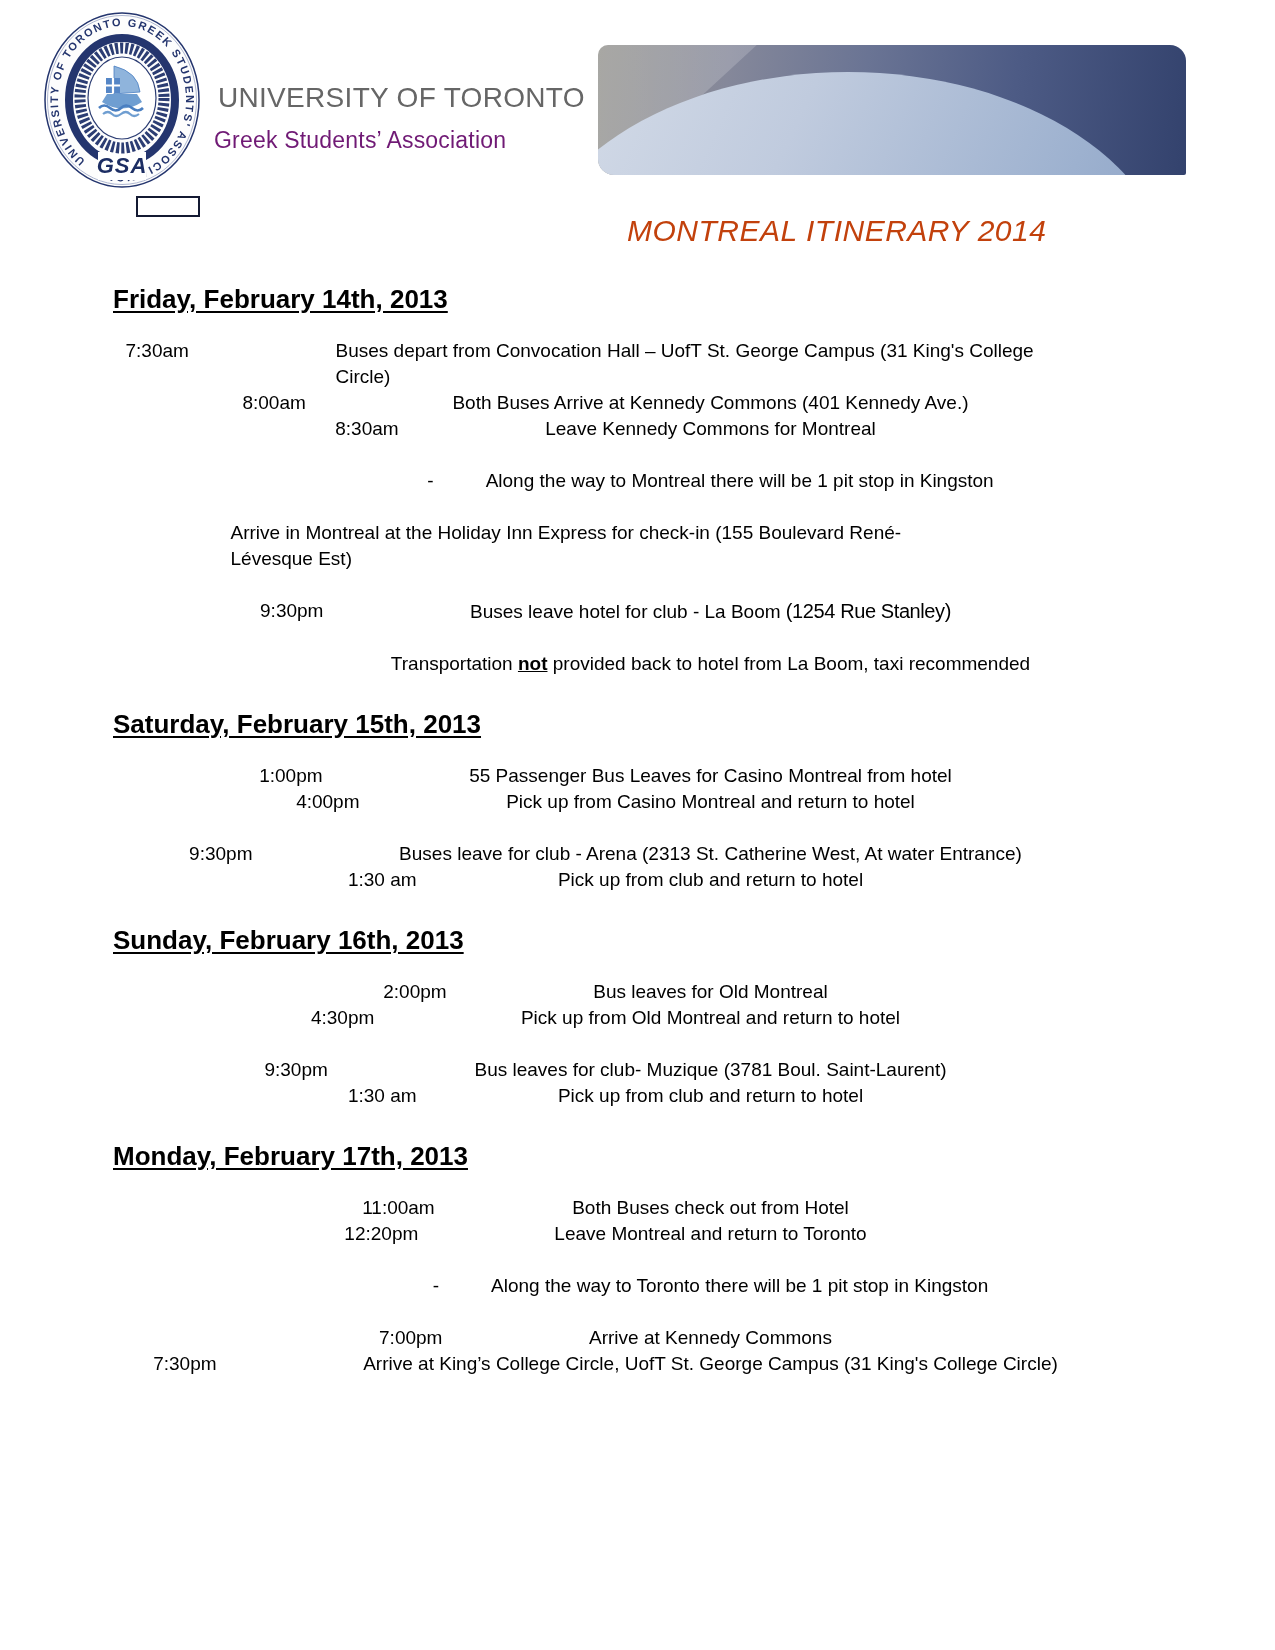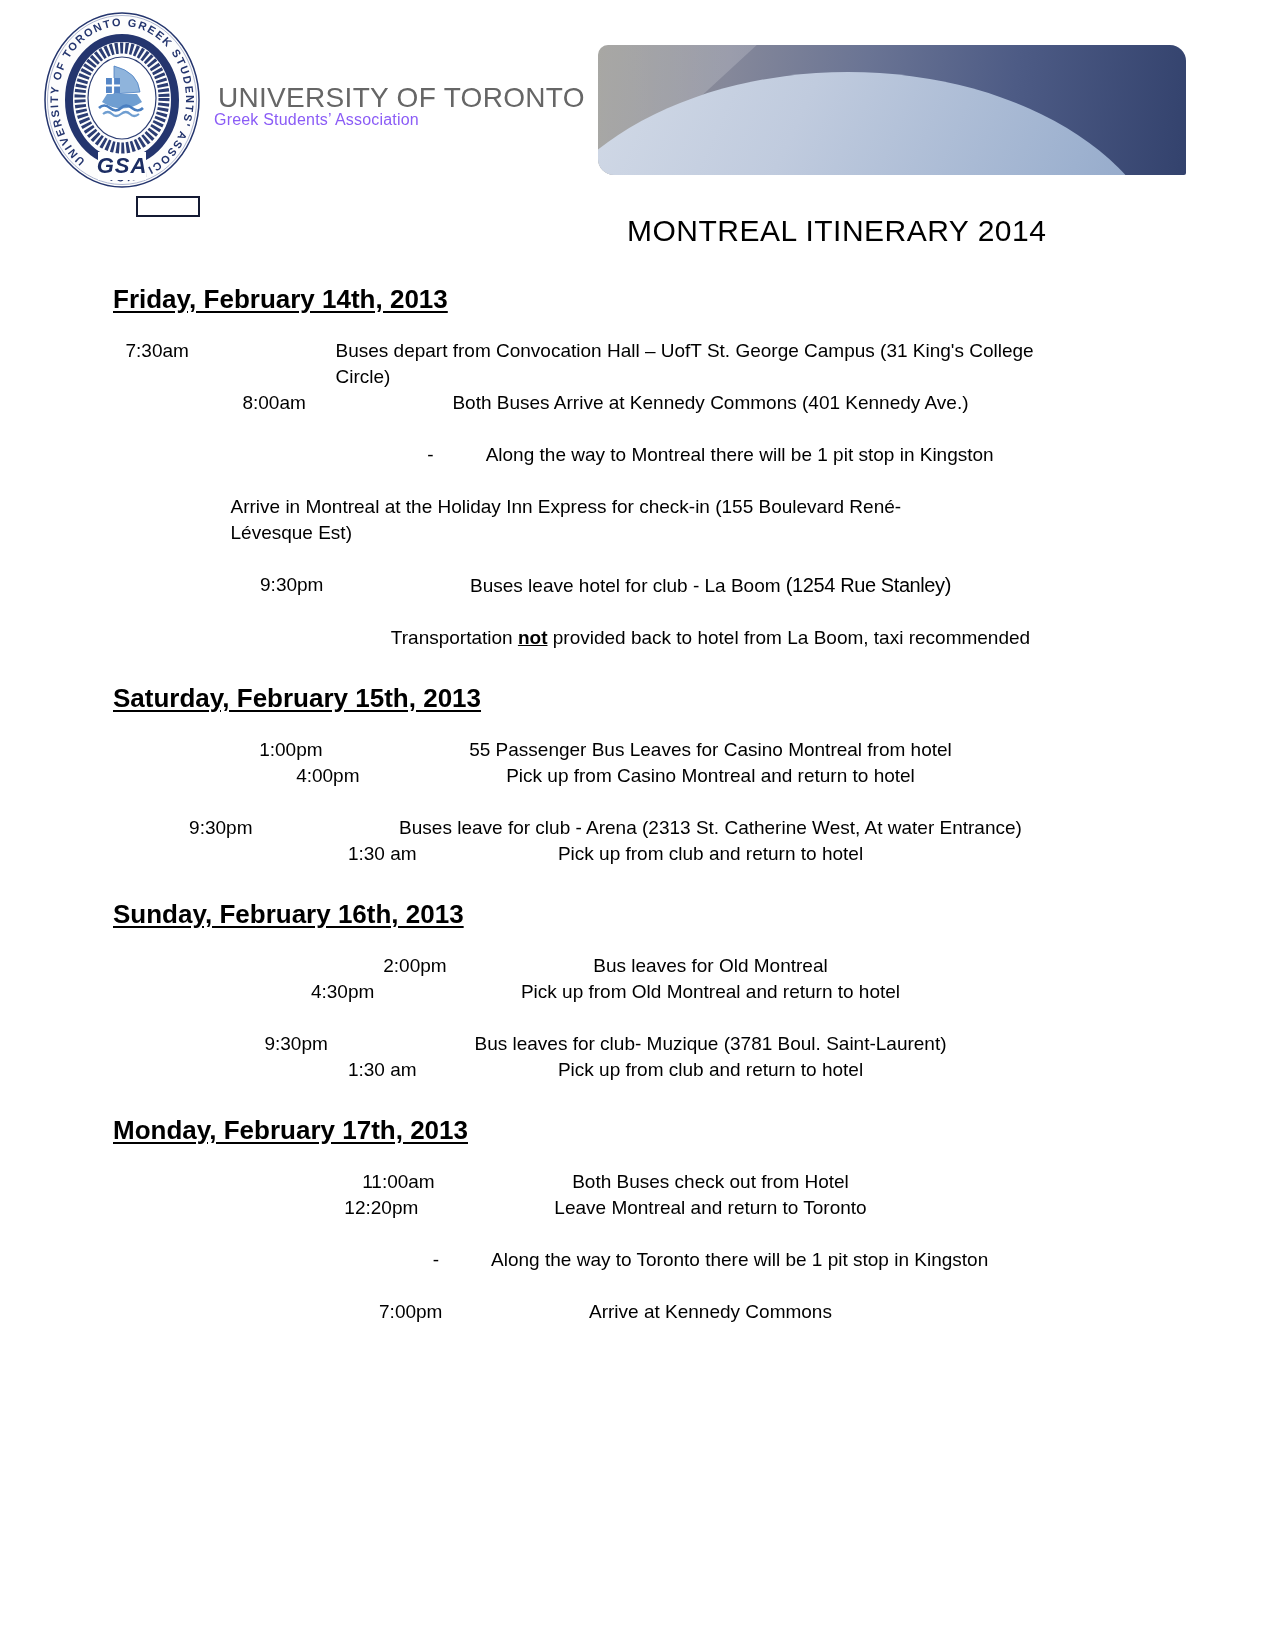--- a/index.html
+++ b/index.html
@@ -5,32 +5,32 @@
   html,body{margin:0;padding:0;background:#ffffff;}
   .page{position:relative;width:1275px;height:1650px;background:#fff;
         font-family:"Liberation Sans",sans-serif;color:#000;overflow:hidden;}
 
   
   .logo{position:absolute;left:42px;top:10px;width:160px;height:190px;}
   .logo-rect{position:absolute;left:136px;top:196px;width:60px;height:17px;
              background:#fff;border:2px solid #141a33;}
   .org{position:absolute;left:214px;top:84px;line-height:1;}
   .org-line1{font-size:28px;color:#666;padding-left:4px;letter-spacing:0.3px;}
-  .org-line2{font-size:16px;color:#8b5cf6;margin-top:0;letter-spacing:0.2px;}
+  .org-line2{font-size:23px;color:#701a75;margin-top:17px;letter-spacing:0.2px;}
 
   .banner{position:absolute;left:598px;top:45px;width:588px;height:130px;
           border-radius:10px 16px 2px 16px;overflow:hidden;
           background:linear-gradient(97deg,#908f8a 0%,#85889a 22%,#6a7494 45%,#4d5b85 70%,#33426d 100%);}
   .banner-diag{position:absolute;left:0;top:0;width:100%;height:100%;
           background:linear-gradient(to right,rgba(255,255,255,0.22),rgba(255,255,255,0.04));
           clip-path:polygon(0 0,27% 0,3% 100%,0 100%);}
   .banner-arc{position:absolute;left:-75px;top:27px;width:650px;height:430px;border-radius:50%;
           background:linear-gradient(115deg,#d7dee9 0%,#c0cbde 35%,#9db1cf 70%,#8199bf 100%);}
 
-  .title{position:absolute;left:627px;top:214px;font-size:30px;letter-spacing:0.5px;color:#000000;}
+  .title{position:absolute;left:627px;top:214px;font-size:30px;letter-spacing:0.5px;color:#c2410c;font-style:italic;}
 
   
   .content{position:absolute;left:113px;top:286px;width:985px;
            font-size:19px;line-height:26px;}
   .section{margin-top:34px;}
   .section:first-child{margin-top:0;}
   .heading{font-size:26px;font-weight:bold;text-decoration:underline;
            text-underline-offset:3px;margin-bottom:26px;}
   .row{display:flex;justify-content:center;}
   .time{width:210px;flex-shrink:0;}
@@ -86,20 +86,24 @@
   <div class="content">
       <div class="section">
         <div class="heading">Friday, February 14th, 2013</div>
         <div class="row">
           <span class="time">7:30am</span>
           <span class="desc"><span>Buses depart from Convocation Hall – UofT St. George Campus (31 King's College Circle)</span></span>
         </div>
         <div class="row">
           <span class="time">8:00am</span>
           <span class="desc"><span>Both Buses Arrive at Kennedy Commons (401 Kennedy Ave.)</span></span>
+        </div>
+        <div class="row">
+          <span class="time">8:30am</span>
+          <span class="desc"><span>Leave Kennedy Commons for Montreal</span></span>
         </div>
         <div class="row-gap"></div>
         <div class="row">
           <span class="time"></span>
           <span class="desc"><span class="dash">-</span><span class="note-text"><span>Along the way to Montreal there will be 1 pit stop in Kingston</span></span></span>
         </div>
         <div class="row-gap"></div>
         <div class="row">
           <span class="desc"><span>Arrive in Montreal at the </span><span class="i ">Holiday Inn Express</span><span> for check-in (155 Boulevard René-Lévesque Est)</span></span>
         </div>
@@ -167,16 +171,20 @@
         <div class="row-gap"></div>
         <div class="row">
           <span class="time"></span>
           <span class="desc"><span class="dash">-</span><span class="note-text"><span>Along the way to Toronto there will be 1 pit stop in Kingston</span></span></span>
         </div>
         <div class="row-gap"></div>
         <div class="row">
           <span class="time">7:00pm</span>
           <span class="desc"><span>Arrive at Kennedy Commons</span></span>
         </div>
+        <div class="row">
+          <span class="time">7:30pm</span>
+          <span class="desc"><span>Arrive at King’s College Circle, UofT St. George Campus (31 King's College Circle)</span></span>
+        </div>
       </div>
     </div>
 
 </div>
 
 </body></html>

